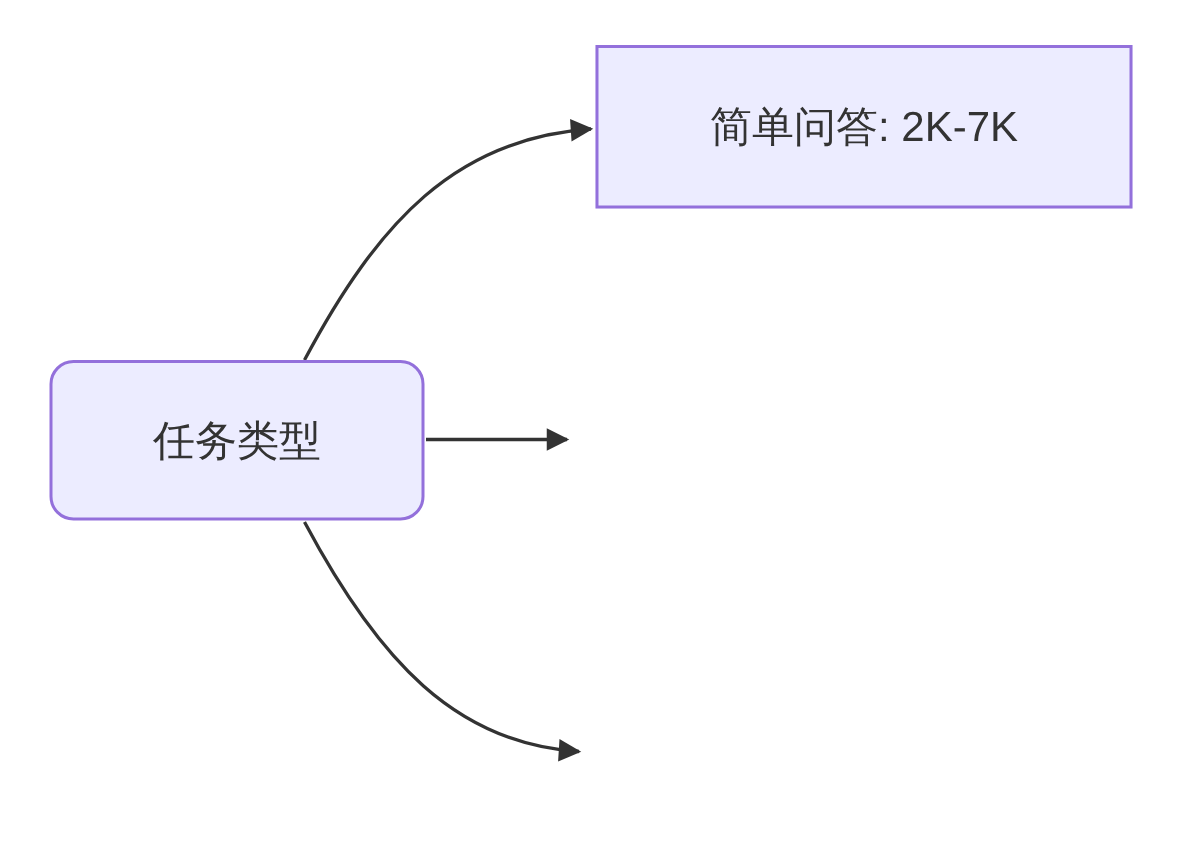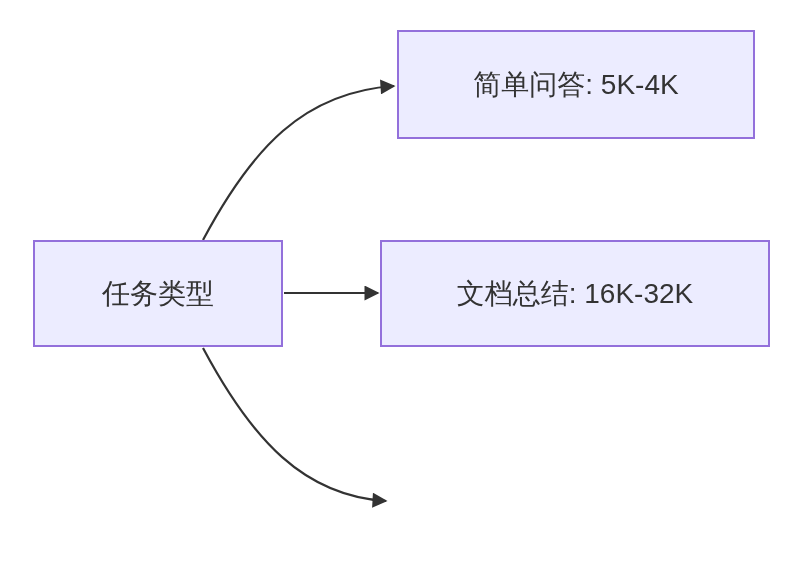--- a/index.html
+++ b/index.html
@@ -35,21 +35,21 @@
     background: var(--node-fill);
     border: 2px solid var(--node-border);
     color: var(--text);
     display: flex;
     align-items: center;
     justify-content: center;
     font-size: 28px;
     text-align: center;
     line-height: 1.2;
   }
-  .node-root   { left: 33px;  top: 240px; width: 250px; height: 107px; }
+  .node-root   { left: 33px;  top: 240px; width: 250px; height: 107px; border-radius: 16px; }
   .node-qa     { left: 397px; top: 30px;  width: 358px; height: 109px; }
   .node-doc    { left: 380px; top: 240px; width: 390px; height: 107px; }
   .node-multi  { left: 388px; top: 447px; width: 375px; height: 111px; }
 </style>
 </head>
 <body>
 
 <div class="canvas">
 
   <svg class="edges" viewBox="0 0 787 572" xmlns="http://www.w3.org/2000/svg">
@@ -61,21 +61,18 @@
     <path class="edge" d="M 203 240 C 252 148, 304 92, 394 86" marker-end="url(#arrow)"></path>
     <path class="edge" d="M 284 293 L 378 293" marker-end="url(#arrow)"></path>
     <path class="edge" d="M 203 348 C 252 440, 304 496, 386 501" marker-end="url(#arrow)"></path>
   </svg>
 
   <div class="node node-root">
     <span>任务类型</span>
   </div>
 
   <div class="node node-qa">
-    <span>简单问答: 5K-4K</span>
+    <span>简单问答: 2K-7K</span>
   </div>
 
-  <div class="node node-doc">
-    <span>文档总结: 16K-32K</span>
-  </div>
 
 
 </div>
 
 </body></html>

